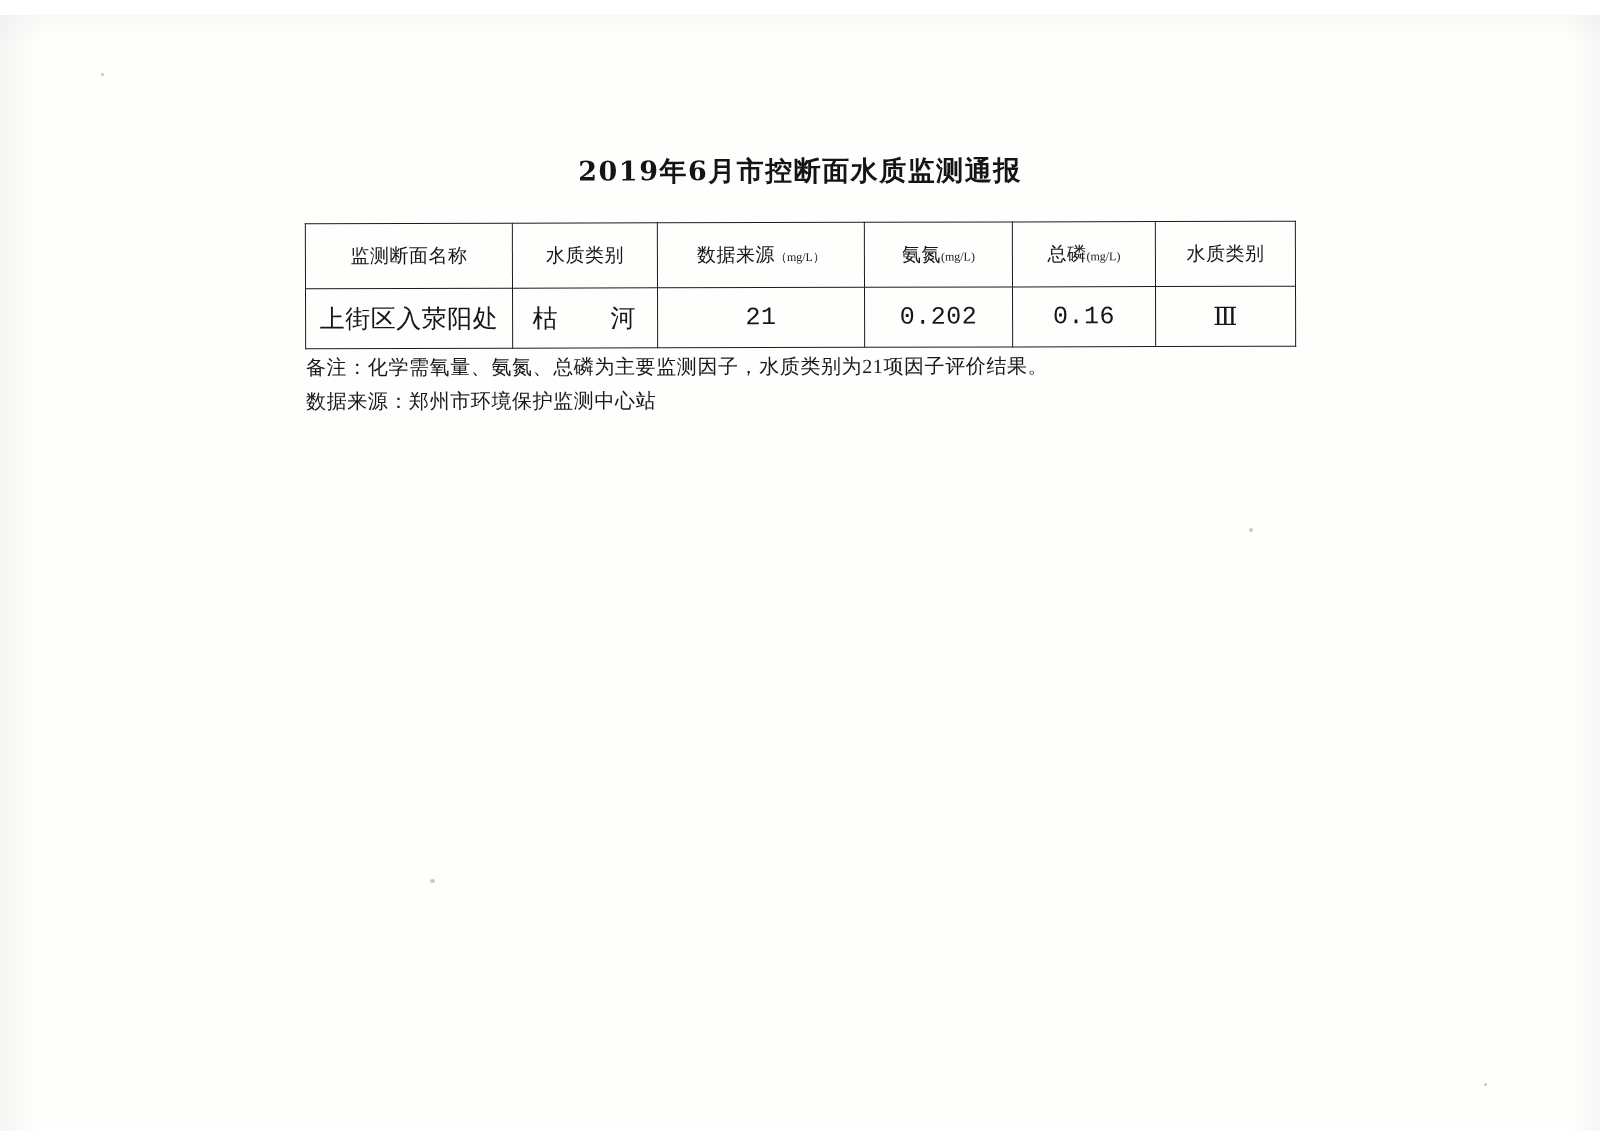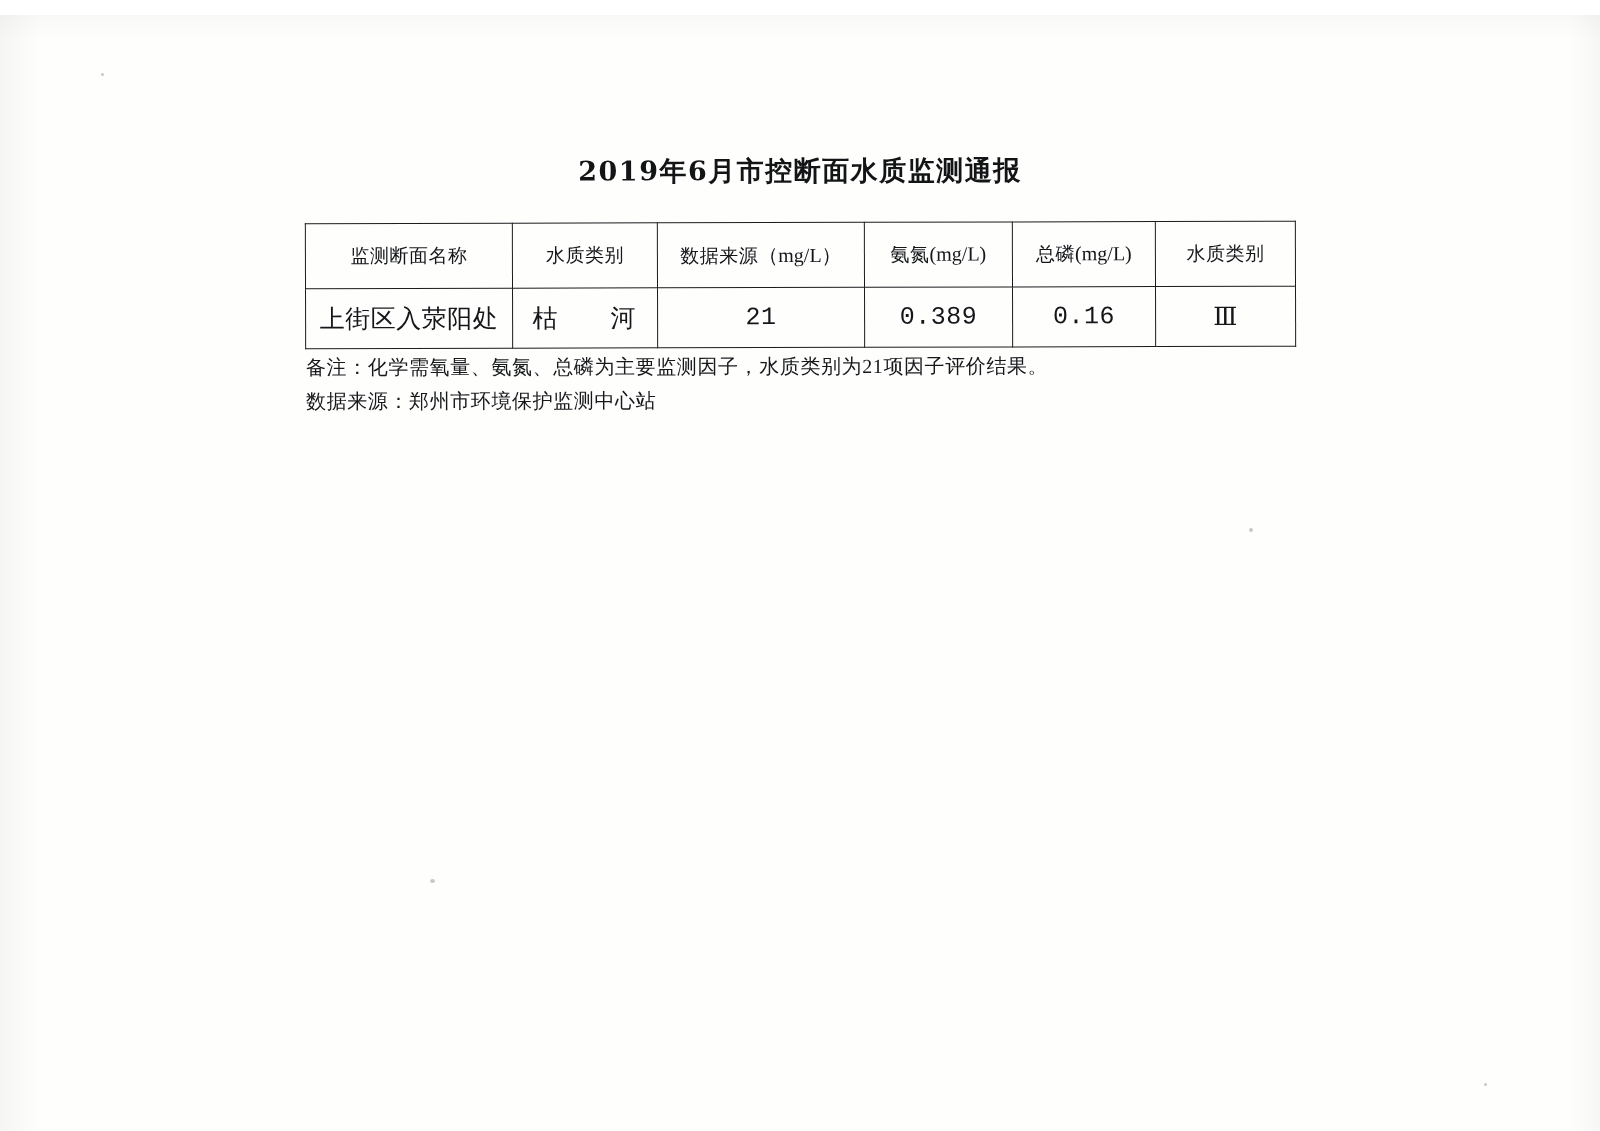--- a/index.html
+++ b/index.html
@@ -77,21 +77,21 @@
     font-size: 19px;
     letter-spacing: 0.5px;
   }
   table.report td {
     height: 57px;
     font-size: 25px;
     letter-spacing: 0.5px;
   }
 
   .unit {
-    font-size: 20px;
+    font-size: 12px;
     letter-spacing: 0;
   }
 
   .col-1 { width: 207px; }
   .col-2 { width: 145px; }
   .col-3 { width: 207px; }
   .col-4 { width: 148px; }
   .col-5 { width: 143px; }
   .col-6 { width: 140px; }
 
@@ -161,21 +161,21 @@
           <th>
             <span>水质类别</span>
           </th>
         </tr>
       </thead>
       <tbody>
         <tr>
           <td>上街区入荥阳处</td>
           <td><span class="river-name">枯　河</span></td>
           <td class="val-num">21</td>
-          <td class="val-num">0.389</td>
+          <td class="val-num">0.202</td>
           <td class="val-num">0.16</td>
           <td>Ⅲ</td>
         </tr>
       </tbody>
     </table>
   </div>
 
   <div class="notes">
     <div class="note-line">备注：化学需氧量、氨氮、总磷为主要监测因子，水质类别为21项因子评价结果。</div>
     <div class="note-line">数据来源：郑州市环境保护监测中心站</div>

